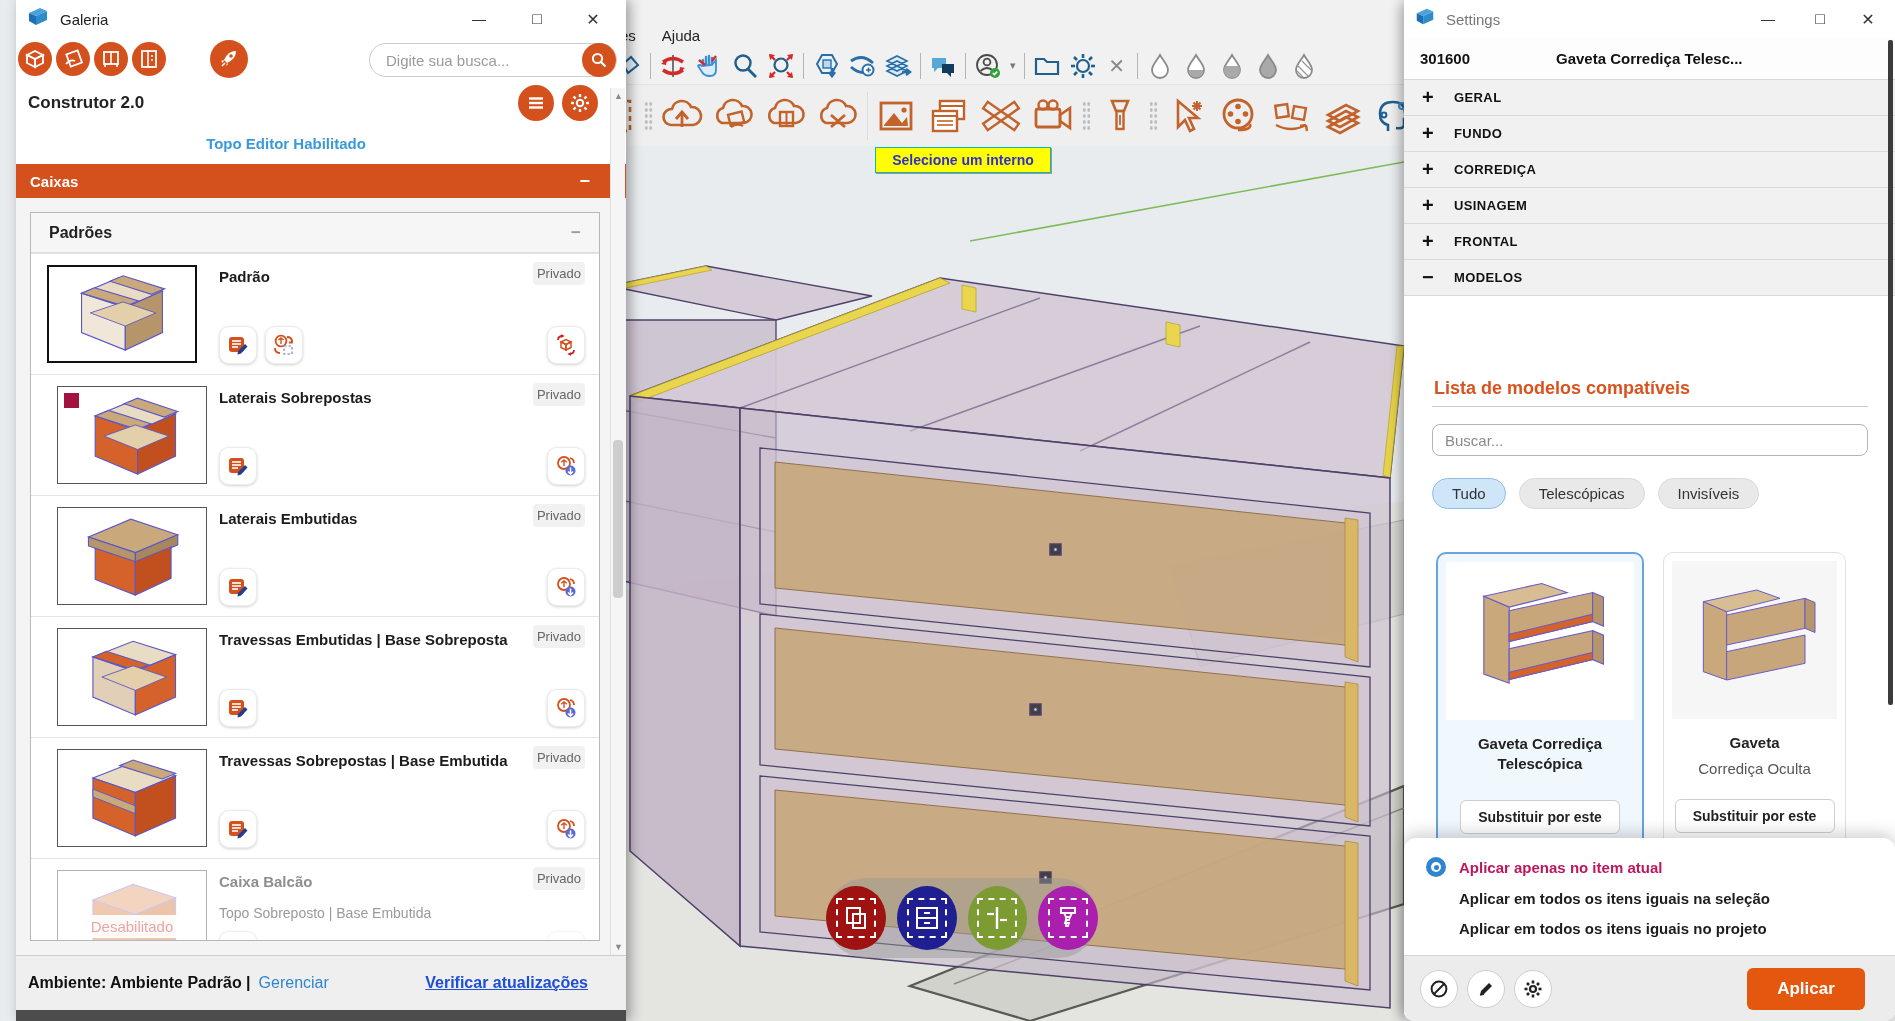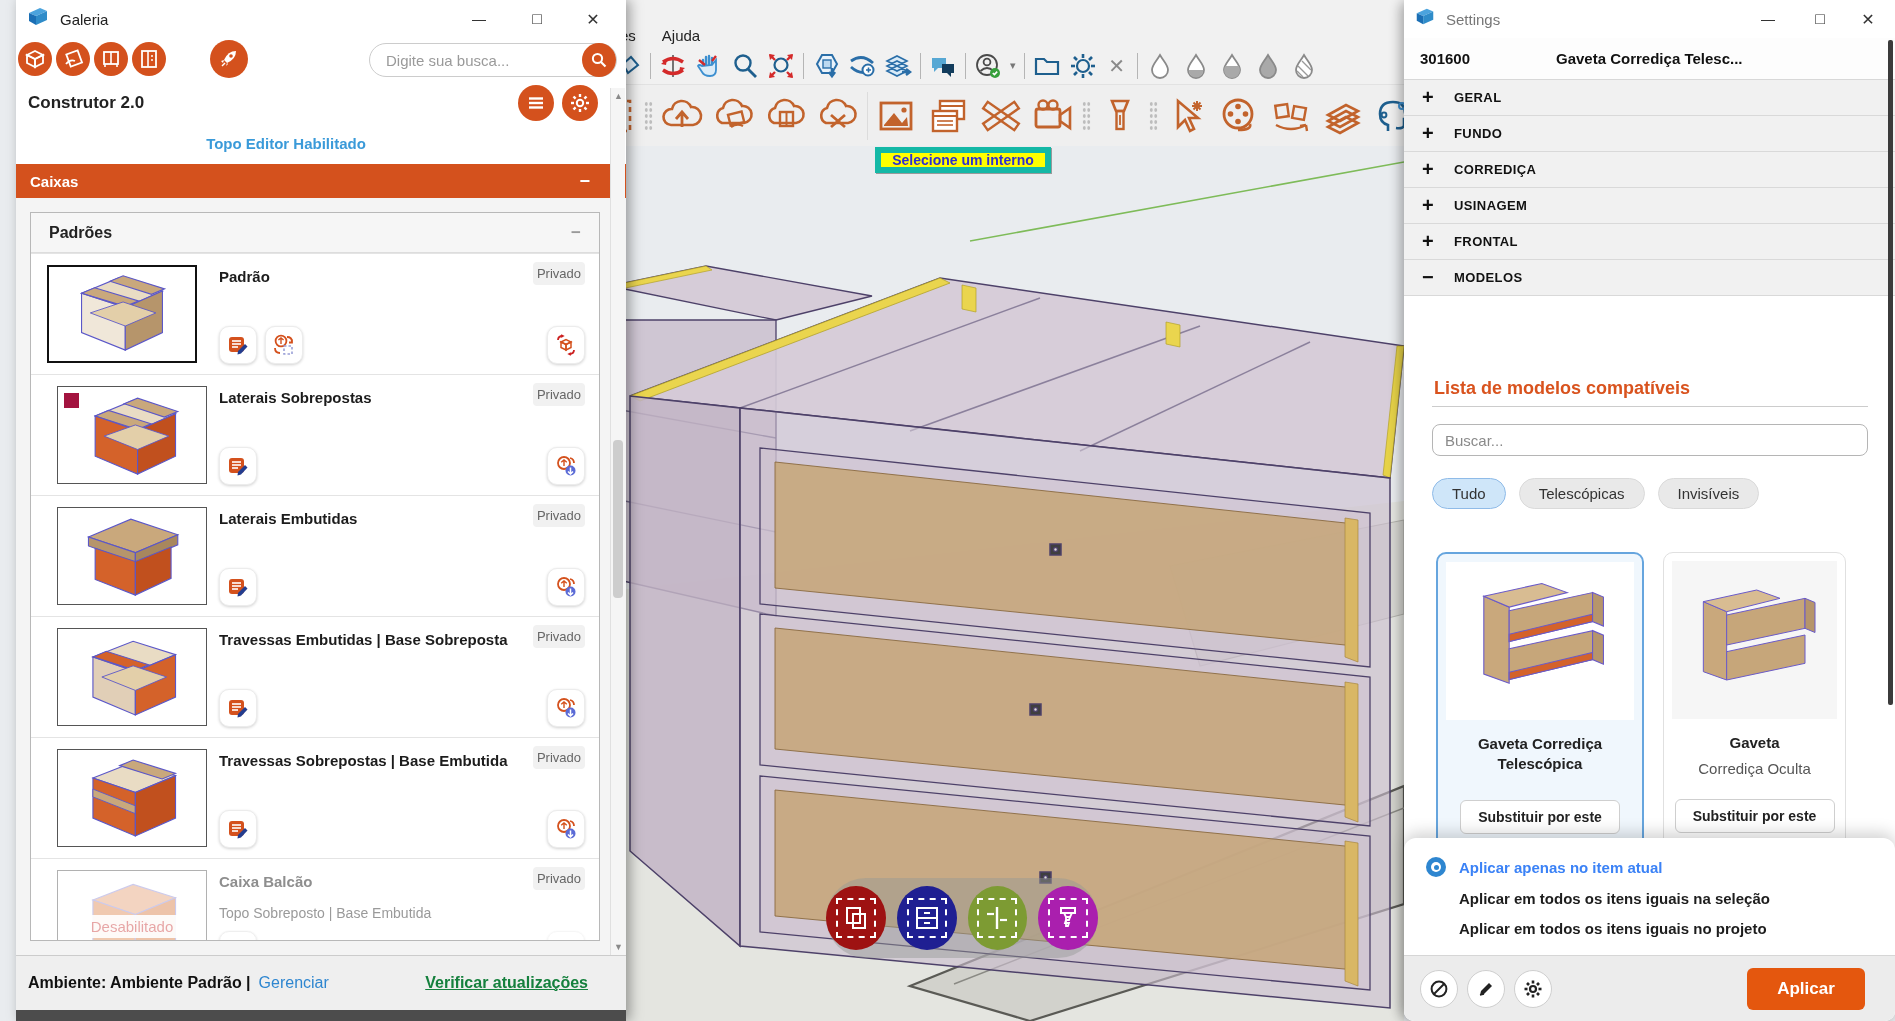--- a/index.html
+++ b/index.html
@@ -14,21 +14,21 @@
   .trow1 { position:absolute; left:0; top:47px; width:794px; height:37px; display:flex; align-items:center; gap:8px; padding-left:4px; }
   .trow2 { position:absolute; left:0; top:84px; width:794px; height:62px; display:flex; align-items:center; gap:6px; background:#efefef; border-top:1px solid #e2e2e2; }
   .t1 { width:28px; height:28px; flex:0 0 auto; }
   .t2 { width:46px; height:46px; flex:0 0 auto; }
   .t1 svg,.t2 svg { width:100%; height:100%; display:block; }
   .vsep { width:1px; height:26px; background:#b5b5b5; flex:0 0 auto; }
   .vsep2 { width:1px; height:48px; background:#dcdcdc; flex:0 0 auto; }
   .grip { width:9px; height:30px; flex:0 0 auto; background-image:radial-gradient(#bdbdbd 1.2px, transparent 1.6px); background-size:4.5px 6px; }
   .xtool { font-size:20px; color:#8a8a8a; width:24px; text-align:center; }
   .caret { font-size:11px; color:#777; }
-  .tip { position:absolute; left:265px; top:147px; width:176px; height:26px; background:#ffff00; border:6px solid #14b8a6; box-shadow:1px 1px 0 rgba(0,0,0,.35); display:flex; align-items:center; justify-content:center; font-weight:bold; font-size:14px; color:#2f2fd1; z-index:5; }
+  .tip { position:absolute; left:265px; top:147px; width:176px; height:26px; background:#ffff00; border:1px solid #14b8a6; box-shadow:1px 1px 0 rgba(0,0,0,.35); display:flex; align-items:center; justify-content:center; font-weight:bold; font-size:14px; color:#2f2fd1; z-index:5; }
   #scene { position:absolute; left:0; top:146px; }
   .pillbar { position:absolute; left:216px; top:878px; width:272px; height:80px; background:rgba(148,152,148,.45); border-radius:42px; display:flex; align-items:center; justify-content:center; gap:11px; z-index:4; }
   .pbtn { width:64px; height:64px; border-radius:50%; display:flex; align-items:center; justify-content:center; }
   .pin { width:40px; height:40px; border:2px dashed #fff; display:flex; align-items:center; justify-content:center; }
   .pb1{background:#9e1212;} .pb2{background:#1f1f92;} .pb3{background:#7d9b33;} .pb4{background:#aa1fae;}
 
   
   #galeria { position:absolute; left:16px; top:0; width:610px; height:1021px; background:#fff; box-shadow:4px 0 12px rgba(0,0,0,.35); z-index:10; }
   .tbar { position:relative; height:38px; display:flex; align-items:center; padding:0 10px; background:#fff; }
   .tbar .wtitle { font-size:15px; color:#222; margin-left:10px; }
@@ -62,21 +62,21 @@
   .grow.disabled .thumb, .grow.disabled .ibtn.rt { opacity:.45; }
   .grow.disabled .ibtn.edit { opacity:.8; }
   .grow.disabled .ttl { color:#8e8e8e; }
   .disband { position:absolute; left:2px; top:44px; right:2px; background:rgba(255,255,255,.92); color:#cc3b3b; font-size:15px; text-align:center; padding:3px 0; }
   .gsb { position:absolute; left:594px; top:88px; width:15px; height:867px; background:#f5f5f5; border-left:1px solid #e0e0e0; }
   .gsb .arr { position:absolute; left:0; width:15px; text-align:center; font-size:9px; color:#8a8a8a; }
   .gsb .thumbbar { position:absolute; left:2px; top:352px; width:10px; height:158px; background:#cdcdcd; border-radius:4px; }
   .gfoot { position:absolute; left:0; top:955px; width:610px; height:55px; background:#efefef; border-top:1px solid #ccc; display:flex; align-items:center; padding:0 12px; font-size:16px; }
   .gfoot .amb { font-weight:bold; color:#111; }
   .gfoot .mng { color:#2e86d0; margin-left:8px; }
-  .gfoot .upd { margin-left:auto; margin-right:26px; color:#15803d; font-weight:bold; text-decoration:underline; }
+  .gfoot .upd { margin-left:auto; margin-right:26px; color:#1d4ed8; font-weight:bold; text-decoration:underline; }
   .gdark { position:absolute; left:0; top:1010px; width:610px; height:11px; background:#4c4c4c; }
 
   
   #settings { position:absolute; left:1404px; top:0; width:491px; height:1021px; background:#fff; border-radius:10px; box-shadow:-4px 0 12px rgba(0,0,0,.3); z-index:10; }
   #settings .tbar .wtitle { color:#777; }
   .sheader { position:absolute; left:0; top:38px; width:491px; height:42px; border-bottom:1px solid #d8d8d8; background:#fdfdfd; }
   .scode { position:absolute; left:16px; top:12px; font-weight:bold; font-size:15px; color:#111; }
   .sname { position:absolute; left:152px; top:12px; font-weight:bold; font-size:15px; color:#111; }
   .acc { position:absolute; left:0; top:80px; width:491px; }
   .accrow { display:flex; align-items:center; height:36px; background:#f1f1f1; border-bottom:1px solid #d9d9d9; }
@@ -96,21 +96,21 @@
   .card.c2 .cimg { background:#f6f6f6; }
   .ctitle { margin-top:14px; text-align:center; font-weight:bold; font-size:15px; color:#222; padding:0 16px; line-height:1.35; }
   .csub { text-align:center; font-size:15px; color:#555; margin-top:7px; }
   .cbtn { position:absolute; left:50%; transform:translateX(-50%); top:246px; width:160px; height:34px; background:#fff; border:1px solid #cfcfcf; border-radius:6px; font-weight:bold; font-size:14px; color:#222; display:flex; align-items:center; justify-content:center; white-space:nowrap; }
   .ovl { position:absolute; left:0; top:838px; width:491px; height:183px; background:#fff; border-radius:12px 12px 10px 10px; box-shadow:0 -5px 16px rgba(0,0,0,.18); }
   .orow { position:absolute; left:22px; height:24px; display:flex; align-items:center; }
   .radio { width:20px; height:20px; border-radius:50%; background:#2e86d0; display:flex; align-items:center; justify-content:center; }
   .radio .ring { width:10px; height:10px; border-radius:50%; background:#fff; display:flex; align-items:center; justify-content:center; }
   .radio .core { width:5px; height:5px; border-radius:50%; background:#2e86d0; }
   .olabel { margin-left:13px; font-weight:bold; font-size:15px; color:#1d1d1d; }
-  .orow.sel .olabel { color:#3b82f6; }
+  .orow.sel .olabel { color:#be185d; }
   .orow.plain { left:55px; }
   .obar { position:absolute; left:0; bottom:0; width:491px; height:66px; background:#ececec; border-top:1px solid #d6d6d6; border-radius:0 0 10px 10px; display:flex; align-items:center; padding:0 16px; gap:9px; }
   .obtn { width:38px; height:38px; border-radius:50%; background:#fff; border:1px solid #cfcfcf; display:flex; align-items:center; justify-content:center; }
   .apply { margin-left:auto; margin-right:14px; width:118px; height:42px; background:#e4570e; border-radius:6px; color:#fff; font-weight:bold; font-size:17px; display:flex; align-items:center; justify-content:center; }
   .ssb { position:absolute; right:2px; top:40px; width:5px; height:665px; background:#3b3b3b; border-radius:2px; }
 </style>
 </head>
 <body>
 
 <div id="root">

